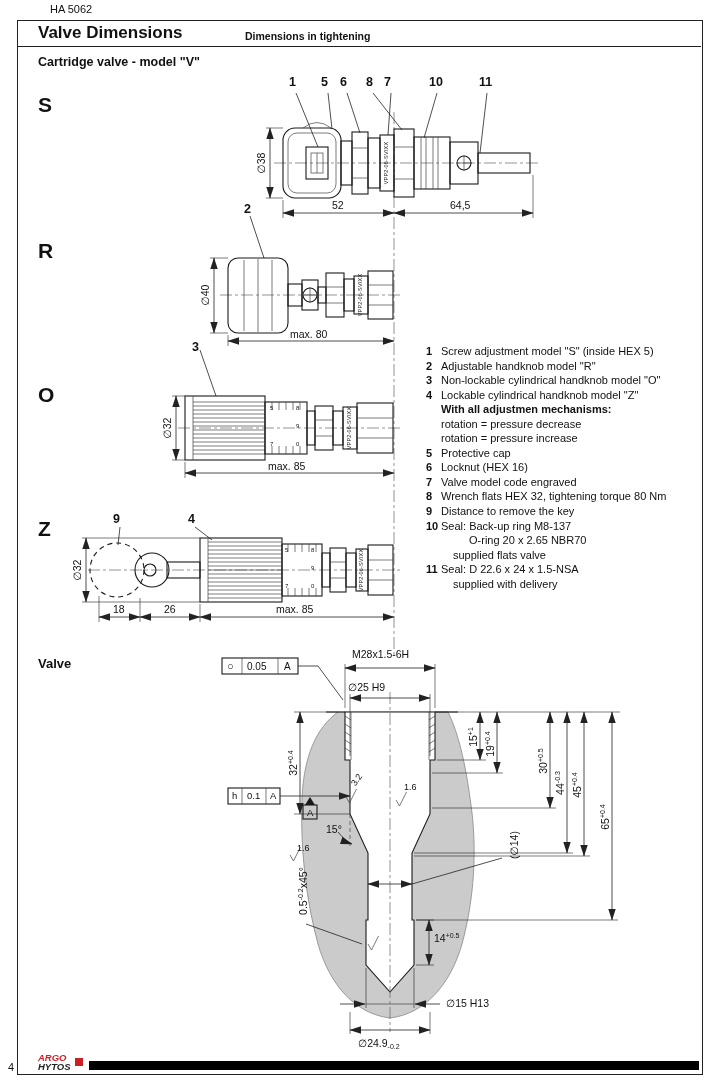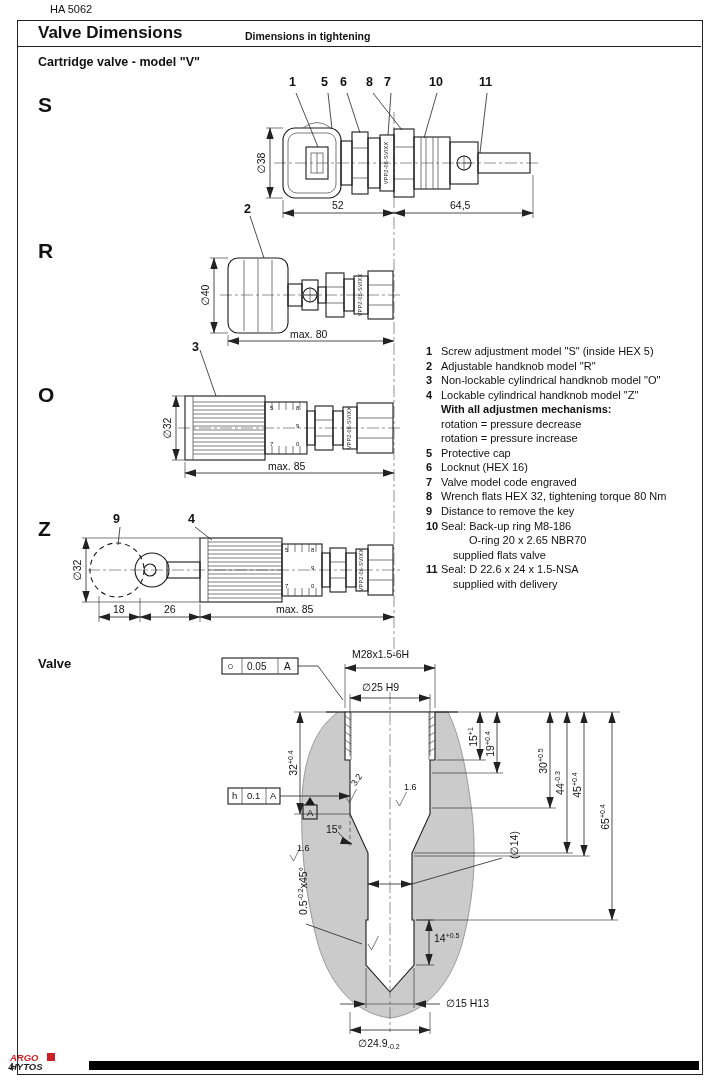--- a/index.html
+++ b/index.html
@@ -26,21 +26,21 @@
   .legend .num{font-weight:bold;width:15px;flex:none;}
   .art{position:absolute;left:0;top:0;}
   .out{stroke:#1a1a1a;stroke-width:1.1;fill:none;}
   .thin{stroke:#444;stroke-width:0.7;fill:none;}
   .dim{stroke:#222;stroke-width:0.8;fill:none;}
   .ext{stroke:#222;stroke-width:0.6;fill:none;}
   .lead{stroke:#222;stroke-width:0.8;fill:none;}
   .cl{stroke:#666;stroke-width:0.7;stroke-dasharray:12 3 3 3;fill:none;}
   .footer-bar{position:absolute;left:89px;top:1061px;width:610px;height:9px;background:#000;}
   .page-num{position:absolute;left:8px;top:1061px;font-size:11px;}
-  .logo{position:absolute;left:10px;top:1053px;display:flex;gap:4px;}
+  .logo{position:absolute;left:38px;top:1053px;display:flex;align-items:center;gap:4px;}
   .logo .words{display:flex;flex-direction:column;line-height:9px;font-size:9.5px;font-weight:bold;font-style:italic;}
   .logo .b1{color:#cc2027;}
   .logo .b2{color:#222;}
   .logo-sq{width:8px;height:8px;background:#cc2027;}
 </style>
 </head>
 <body>
 
 <div class="doc-code">HA 5062</div>
 <div class="frame"></div>
@@ -295,21 +295,21 @@
     <div class="row">
     <span class="num">8</span>
     <span class="txt">Wrench flats HEX 32, tightening torque 80 Nm</span>
   </div>
     <div class="row">
     <span class="num">9</span>
     <span class="txt">Distance to remove the key</span>
   </div>
     <div class="row">
     <span class="num">10</span>
-    <span class="txt">Seal: Back-up ring M8-186</span>
+    <span class="txt">Seal: Back-up ring M8-137</span>
   </div>
     <div class="row">
     <span class="num"></span>
     <span class="txt" style="padding-left: 28px;">O-ring 20 x 2.65 NBR70</span>
   </div>
     <div class="row">
     <span class="num"></span>
     <span class="txt" style="padding-left: 12px;">supplied flats valve</span>
   </div>
     <div class="row">
@@ -319,21 +319,21 @@
     <div class="row">
     <span class="num"></span>
     <span class="txt" style="padding-left: 12px;">supplied with delivery</span>
   </div>
   </div>
 
 <span class="L" style="left:227px;top:661px;font-size:11px">○</span>
 <span class="L" style="left:247px;top:662px;font-size:10px">0.05</span>
 <span class="L" style="left:284px;top:662px;font-size:10px">A</span>
 <span class="L" style="left:352px;top:649px">M28x1.5-6H</span>
-<span class="L" style="left:362px;top:682px">∅25 H9</span>
+<span class="L" style="left:348px;top:682px">∅25 H9</span>
 
 <span class="L R" style="left:473px;top:737px"><span>15</span><sup>+1</sup></span>
 <span class="L R" style="left:490px;top:744px"><span>19</span><sup>+0.4</sup></span>
 <span class="L R" style="left:543px;top:761px"><span>30</span><sup>+0.5</sup></span>
 <span class="L R" style="left:560px;top:783px"><span>44</span><sup>-0.3</sup></span>
 <span class="L R" style="left:577px;top:785px"><span>45</span><sup>+0.4</sup></span>
 <span class="L R" style="left:605px;top:817px"><span>65</span><sup>+0.4</sup></span>
 <span class="L R" style="left:514px;top:845px">(∅14)</span>
 <span class="L R" style="left:293px;top:763px"><span>32</span><sup>+0.4</sup></span>
 

